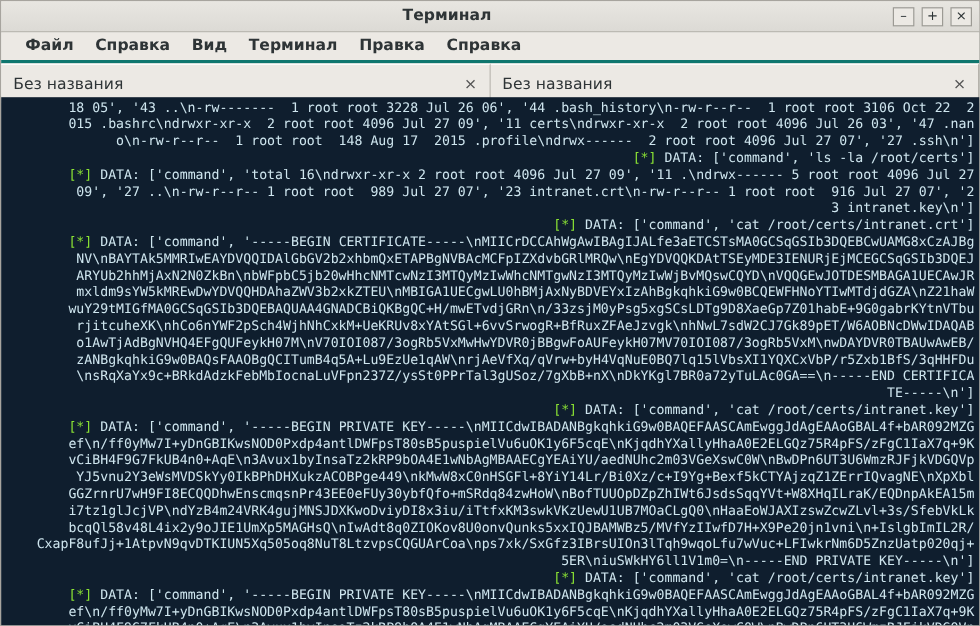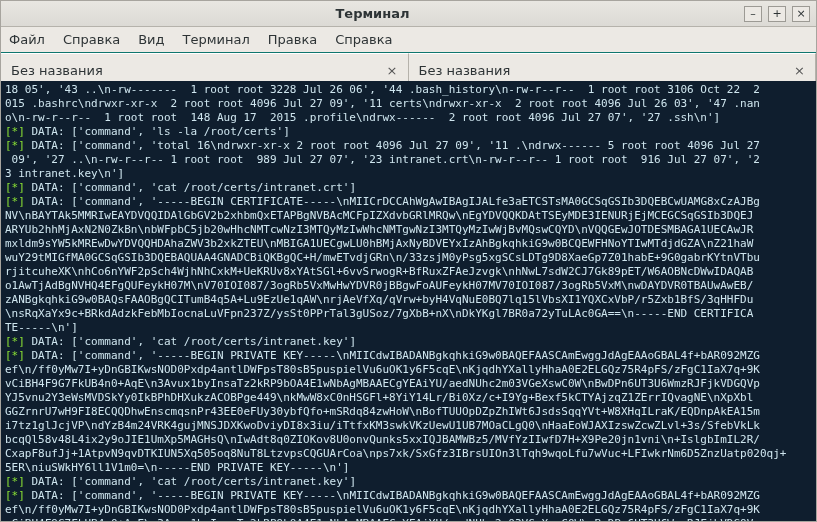--- a/index.html
+++ b/index.html
@@ -2,27 +2,27 @@
 <html><head>
 <meta charset="utf-8">
 <style>
 * { margin: 0; padding: 0; box-sizing: border-box; }
 body { font-family: "DejaVu Sans", "Liberation Sans", sans-serif; background: #dcdad5; width: 817px; height: 522px; overflow: hidden; font-size: 13px; color: #2e3436; }
 .window { display: flex; flex-direction: column; height: 100%; border: 1px solid #a7a49e; }
 .titlebar { display: flex; align-items: center; height: 26px; background: linear-gradient(#e8e6e1, #dcdad5); border-bottom: 1px solid #b5b2ab; padding: 0 6px; }
 .titlebar .spacer { flex: 1; }
 .titlebar .title { font-weight: bold; flex: 0 0 auto; }
 .titlebar .win-btn { width: 18px; height: 16px; margin-left: 6px; border: 1px solid #9c9a94; background: #ece9e4; display: flex; align-items: center; justify-content: center; font-size: 11px; line-height: 1; cursor: pointer; }
-.menubar { display: flex; align-items: center; height: 26px; background: #ece9e4; border-bottom: 1px solid #0f766e; padding: 0 0; gap: 2px; }
+.menubar { display: flex; align-items: center; height: 26px; background: #ece9e4; border-bottom: 3px solid #0f766e; padding: 0 12px; gap: 2px; font-weight: bold; }
 .menubar .menu-item { padding: 3px 8px; cursor: pointer; }
 .tabstrip { display: flex; height: 28px; background: #dcdad5; border-bottom: 1px solid #b5b2ab; }
 .tab { display: flex; align-items: center; width: 50%; padding: 16px 10px; background: #ece9e4; border-right: 1px solid #b5b2ab; border-top: 1px solid #fff; cursor: pointer; gap: 6px; }
 .tab .tab-label { flex: 1; }
 .tab .close { font-size: 13px; color: #555; cursor: pointer; }
-.terminal { flex: 1; background: #0f1e2e; color: #cfe6ef; font-family: "DejaVu Sans Mono", "Liberation Mono", monospace; font-size: 11px; line-height: 14px; padding: 2px 4px; overflow: hidden; white-space: pre; letter-spacing: 0; }
+.terminal { flex: 1; background: #0f1e2e; color: #cfe6ef; font-family: "DejaVu Sans Mono", "Liberation Mono", monospace; font-size: 11px; line-height: 14px; padding: 2px 4px; overflow: hidden; white-space: pre; letter-spacing: 0; text-align: right; }
 .terminal .green { color: #8ae234; }
 </style>
 </head>
 <body>
 
 <div class="window">
 
   <div class="titlebar">
     <div class="spacer"></div>
     <div class="title">Терминал</div>

